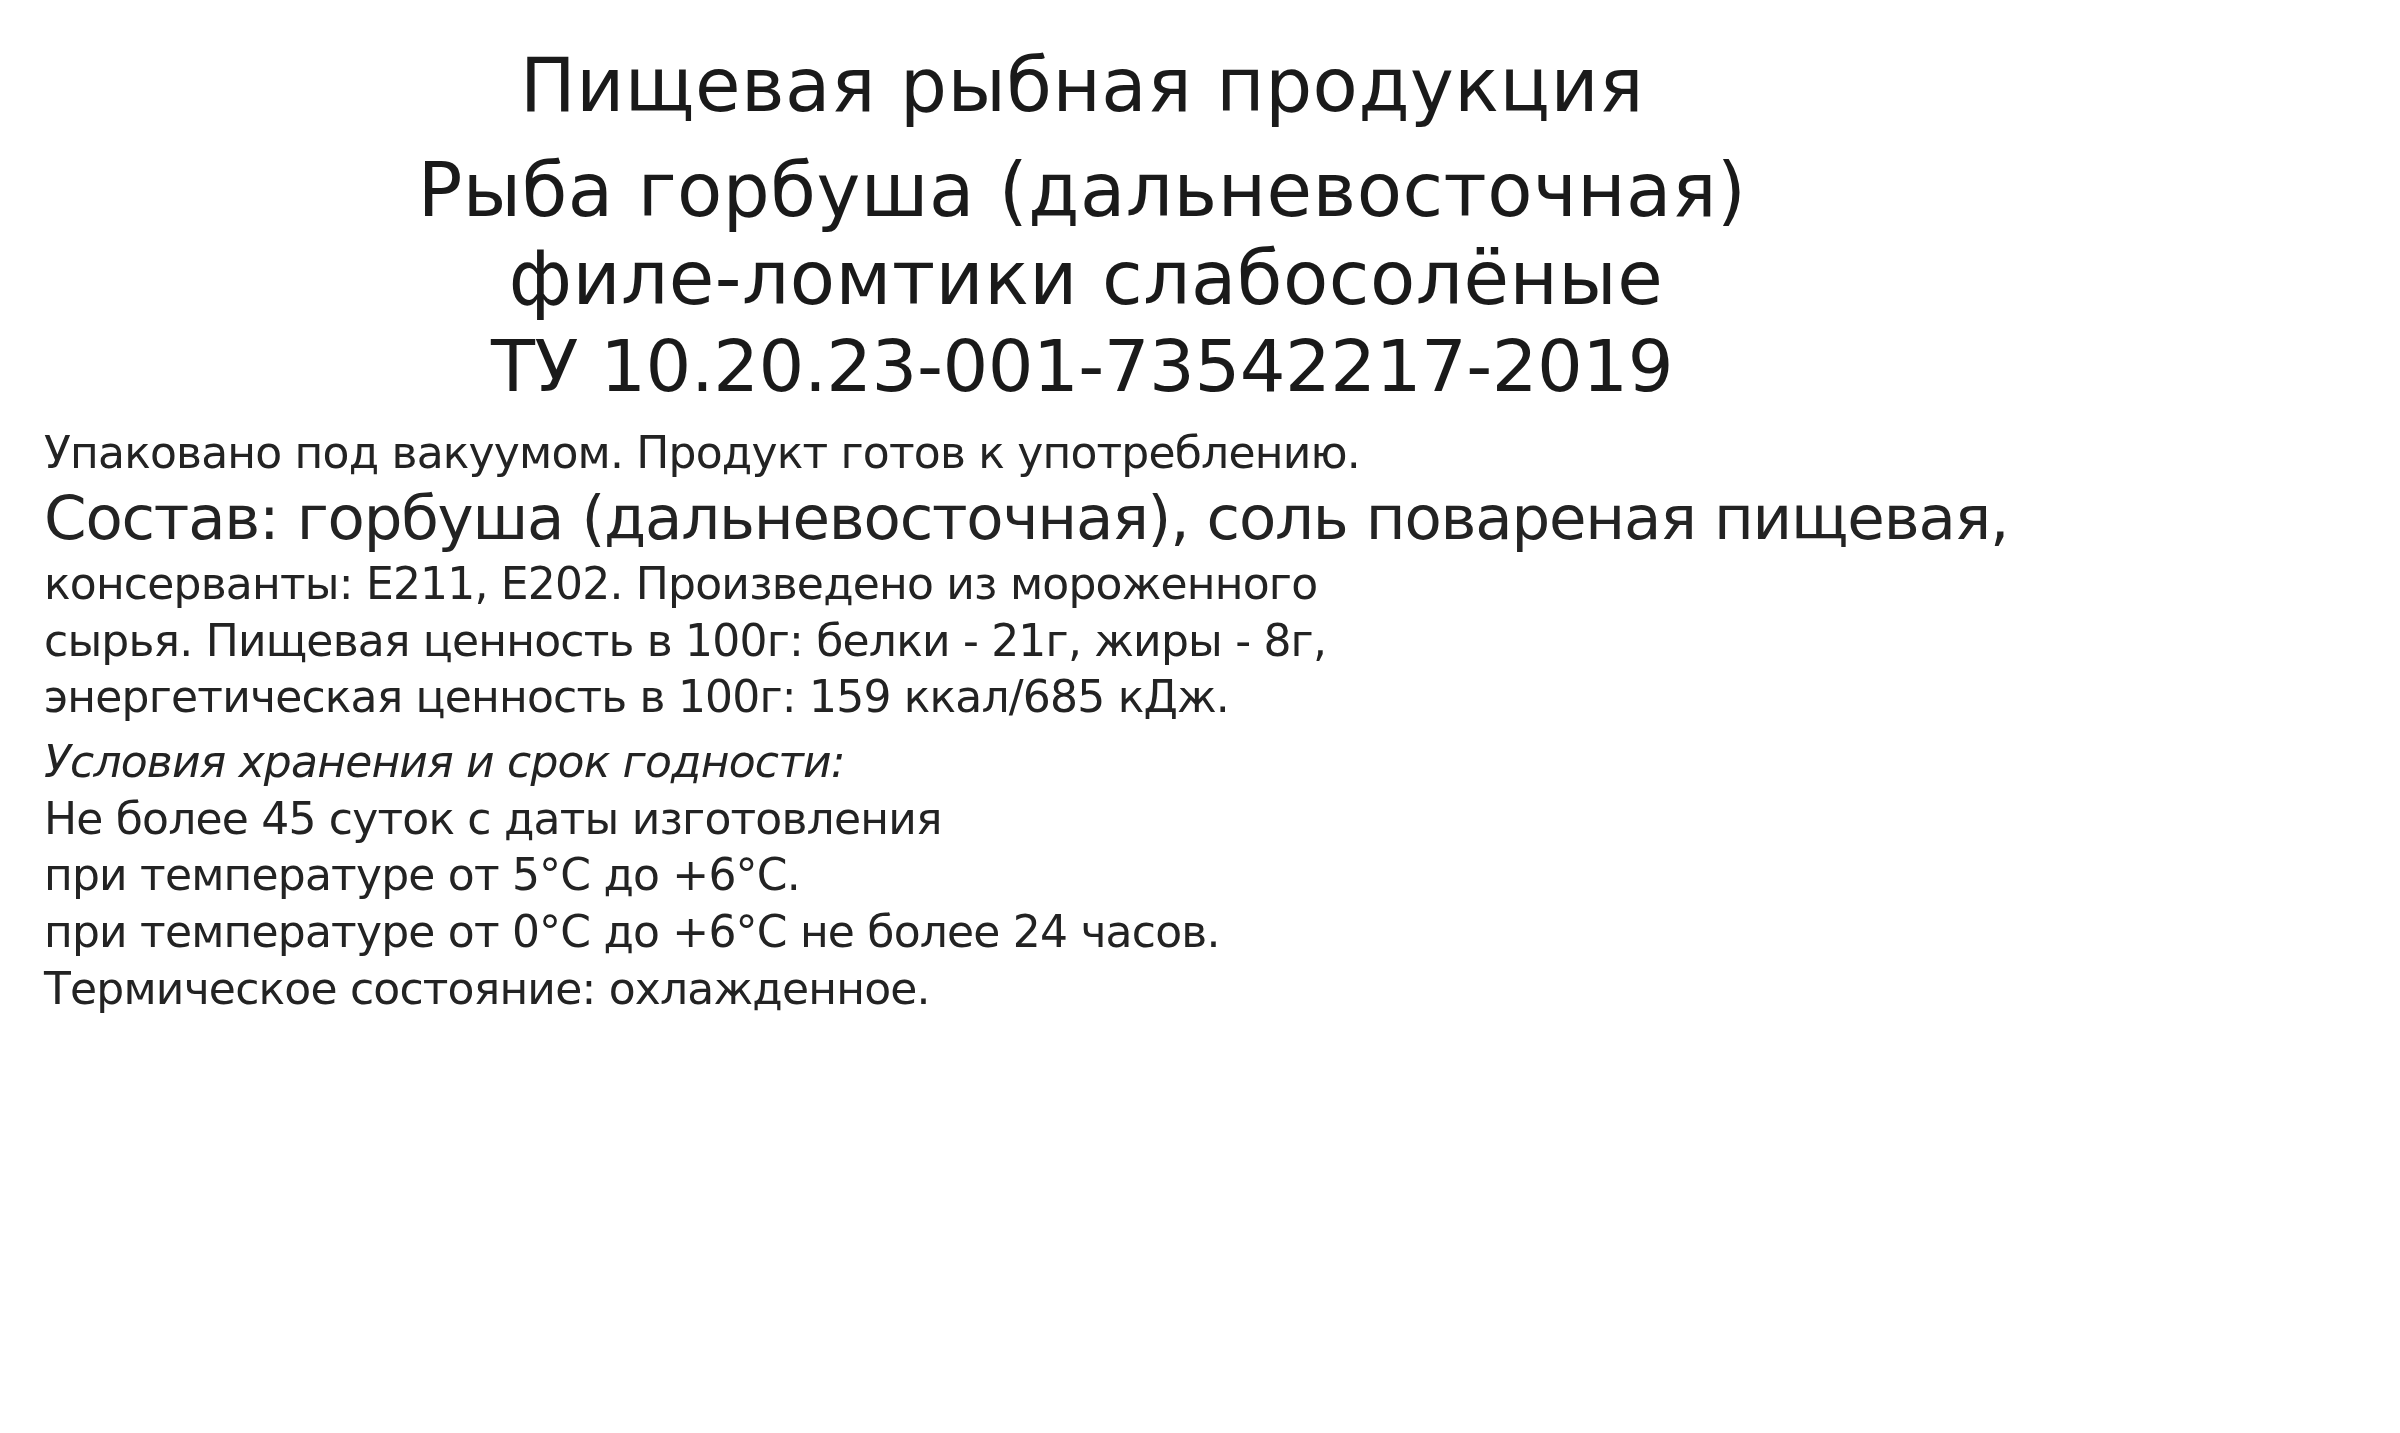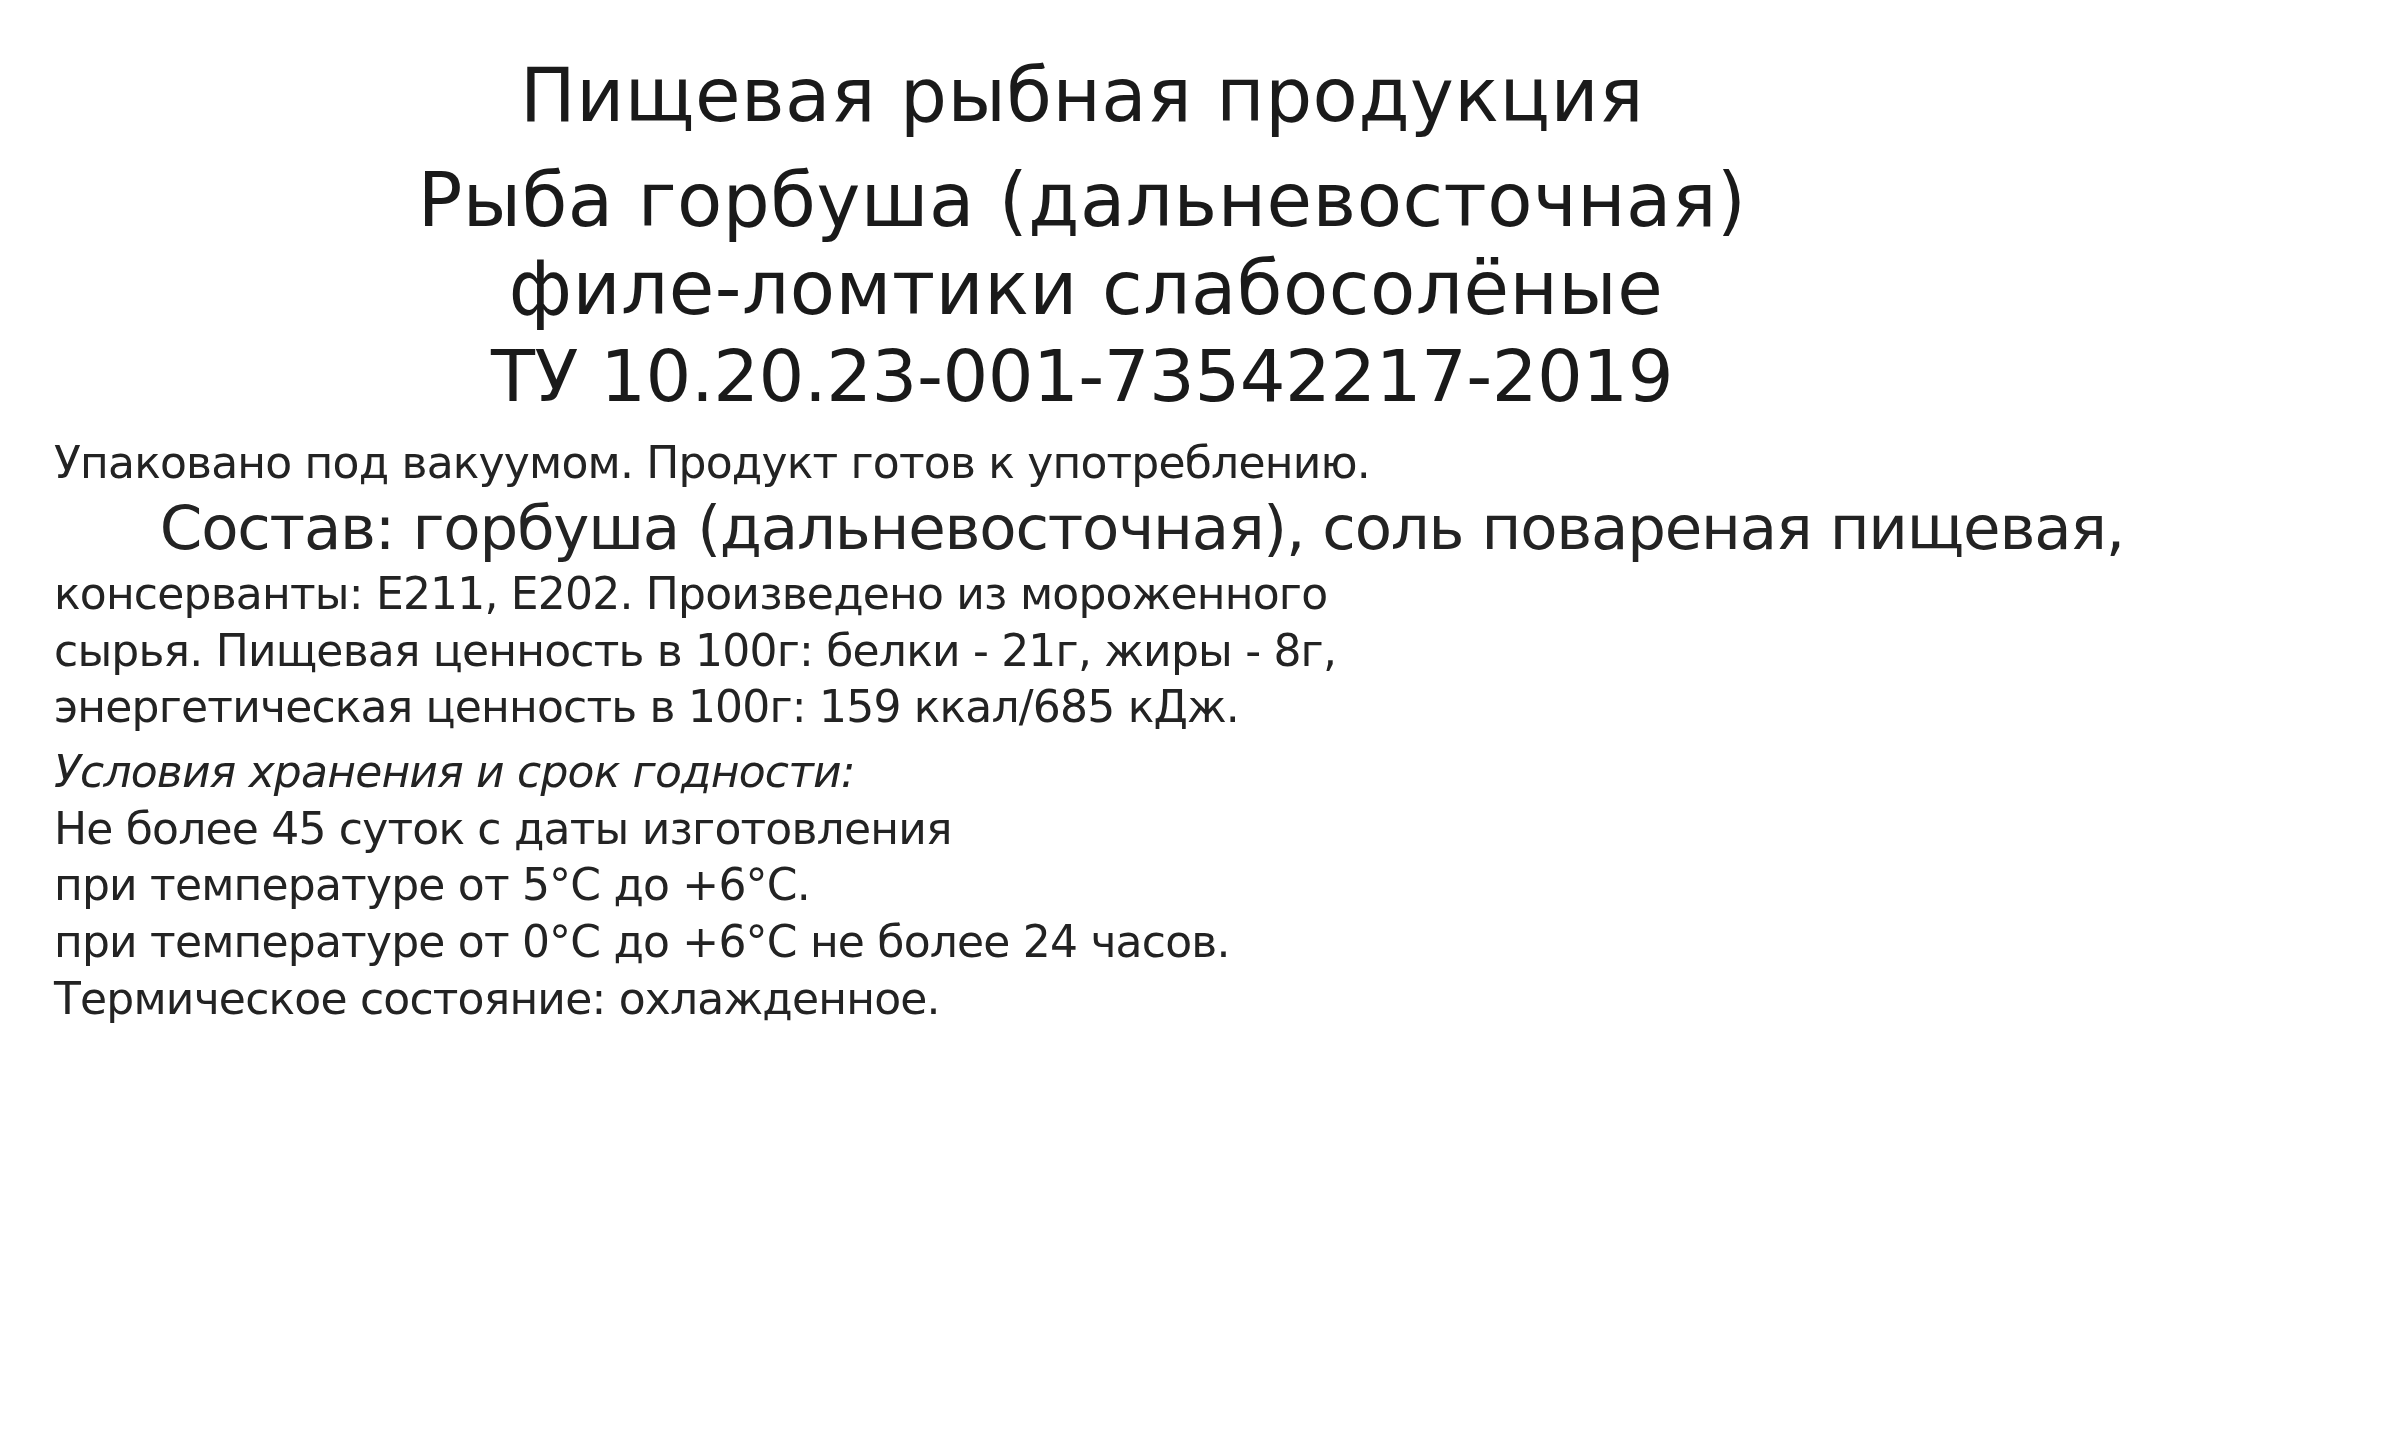--- a/index.html
+++ b/index.html
@@ -15,21 +15,21 @@
     font-family: "DejaVu Sans", sans-serif;
     color: #1c1c1c;
     -webkit-font-smoothing: antialiased;
   }
 
   .label {
     position: relative;
     width: 2164px;
     height: 1433px;
     box-sizing: border-box;
-    padding: 16px;
+    padding: 6px;
   }
 
   
   .heading {
     text-align: center;
     padding-top: 26px;
   }
   .heading .line {
     font-size: 74px;
     line-height: 1.02;
@@ -66,21 +66,20 @@
   .body-block .line.gap-before {
     margin-top: 18px;
     font-style: italic;
   }
   .body-block .line.narrow {
     letter-spacing: -0.8px;
   }
   .body-block .line.tight {
     letter-spacing: -1.2px;
     font-size: 61px;
-    text-align: right;
   }
 </style>
 </head>
 <body>
 
 <div class="label">
 
   <div class="heading">
     <div class="line l1">Пищевая рыбная продукция</div>
     <div class="line l2">Рыба горбуша (дальневосточная)</div>

